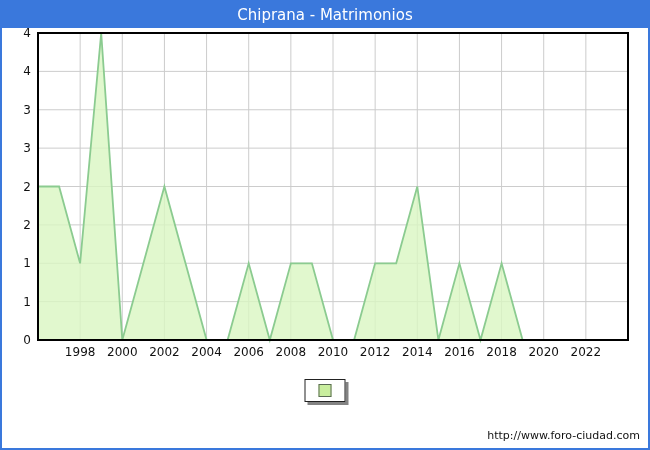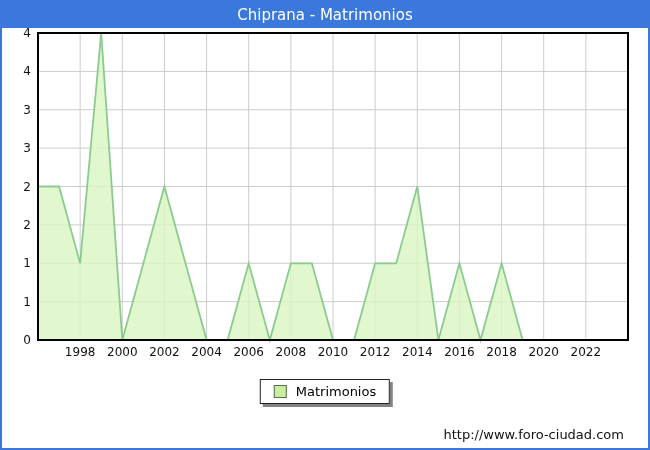--- a/index.html
+++ b/index.html
@@ -36,22 +36,22 @@
     padding:4px 13px;
     font-size:13px;color:#000;
     z-index:2;
   }
   .swatch{
     width:11px;height:11px;
     background:#c9ee9e;border:1px solid #5a6a55;
     display:inline-block;
   }
   .footer-url{
-    position:absolute;right:24px;bottom:6px;
-    font-size:13px;color:#111;
+    position:absolute;right:8px;bottom:6px;
+    font-size:11px;color:#111;
     z-index:2;
   }
 </style>
 </head>
 <body>
 
 <div class="frame" style="border-color: rgb(58, 120, 220); padding-left: 41px;">
   <div class="titlebar" style="background: rgb(58, 120, 220); color: rgb(255, 255, 255);">
     <span>Chiprana - Matrimonios</span>
   </div>
@@ -100,17 +100,16 @@
       <text x="375.14285714285717" y="356" text-anchor="middle" font-size="12" fill="#111111">2012</text>
       <text x="417.2857142857143" y="356" text-anchor="middle" font-size="12" fill="#111111">2014</text>
       <text x="459.42857142857144" y="356" text-anchor="middle" font-size="12" fill="#111111">2016</text>
       <text x="501.57142857142856" y="356" text-anchor="middle" font-size="12" fill="#111111">2018</text>
       <text x="543.7142857142858" y="356" text-anchor="middle" font-size="12" fill="#111111">2020</text>
       <text x="585.8571428571429" y="356" text-anchor="middle" font-size="12" fill="#111111">2022</text>
     </svg>
 
   <div class="legend">
     <span class="swatch" style="background: rgb(201, 238, 158);"></span>
-    <span>Matrimonios</span>
   </div>
 
   <div class="footer-url">http://www.foro-ciudad.com</div>
 </div>
 
 </body></html>

